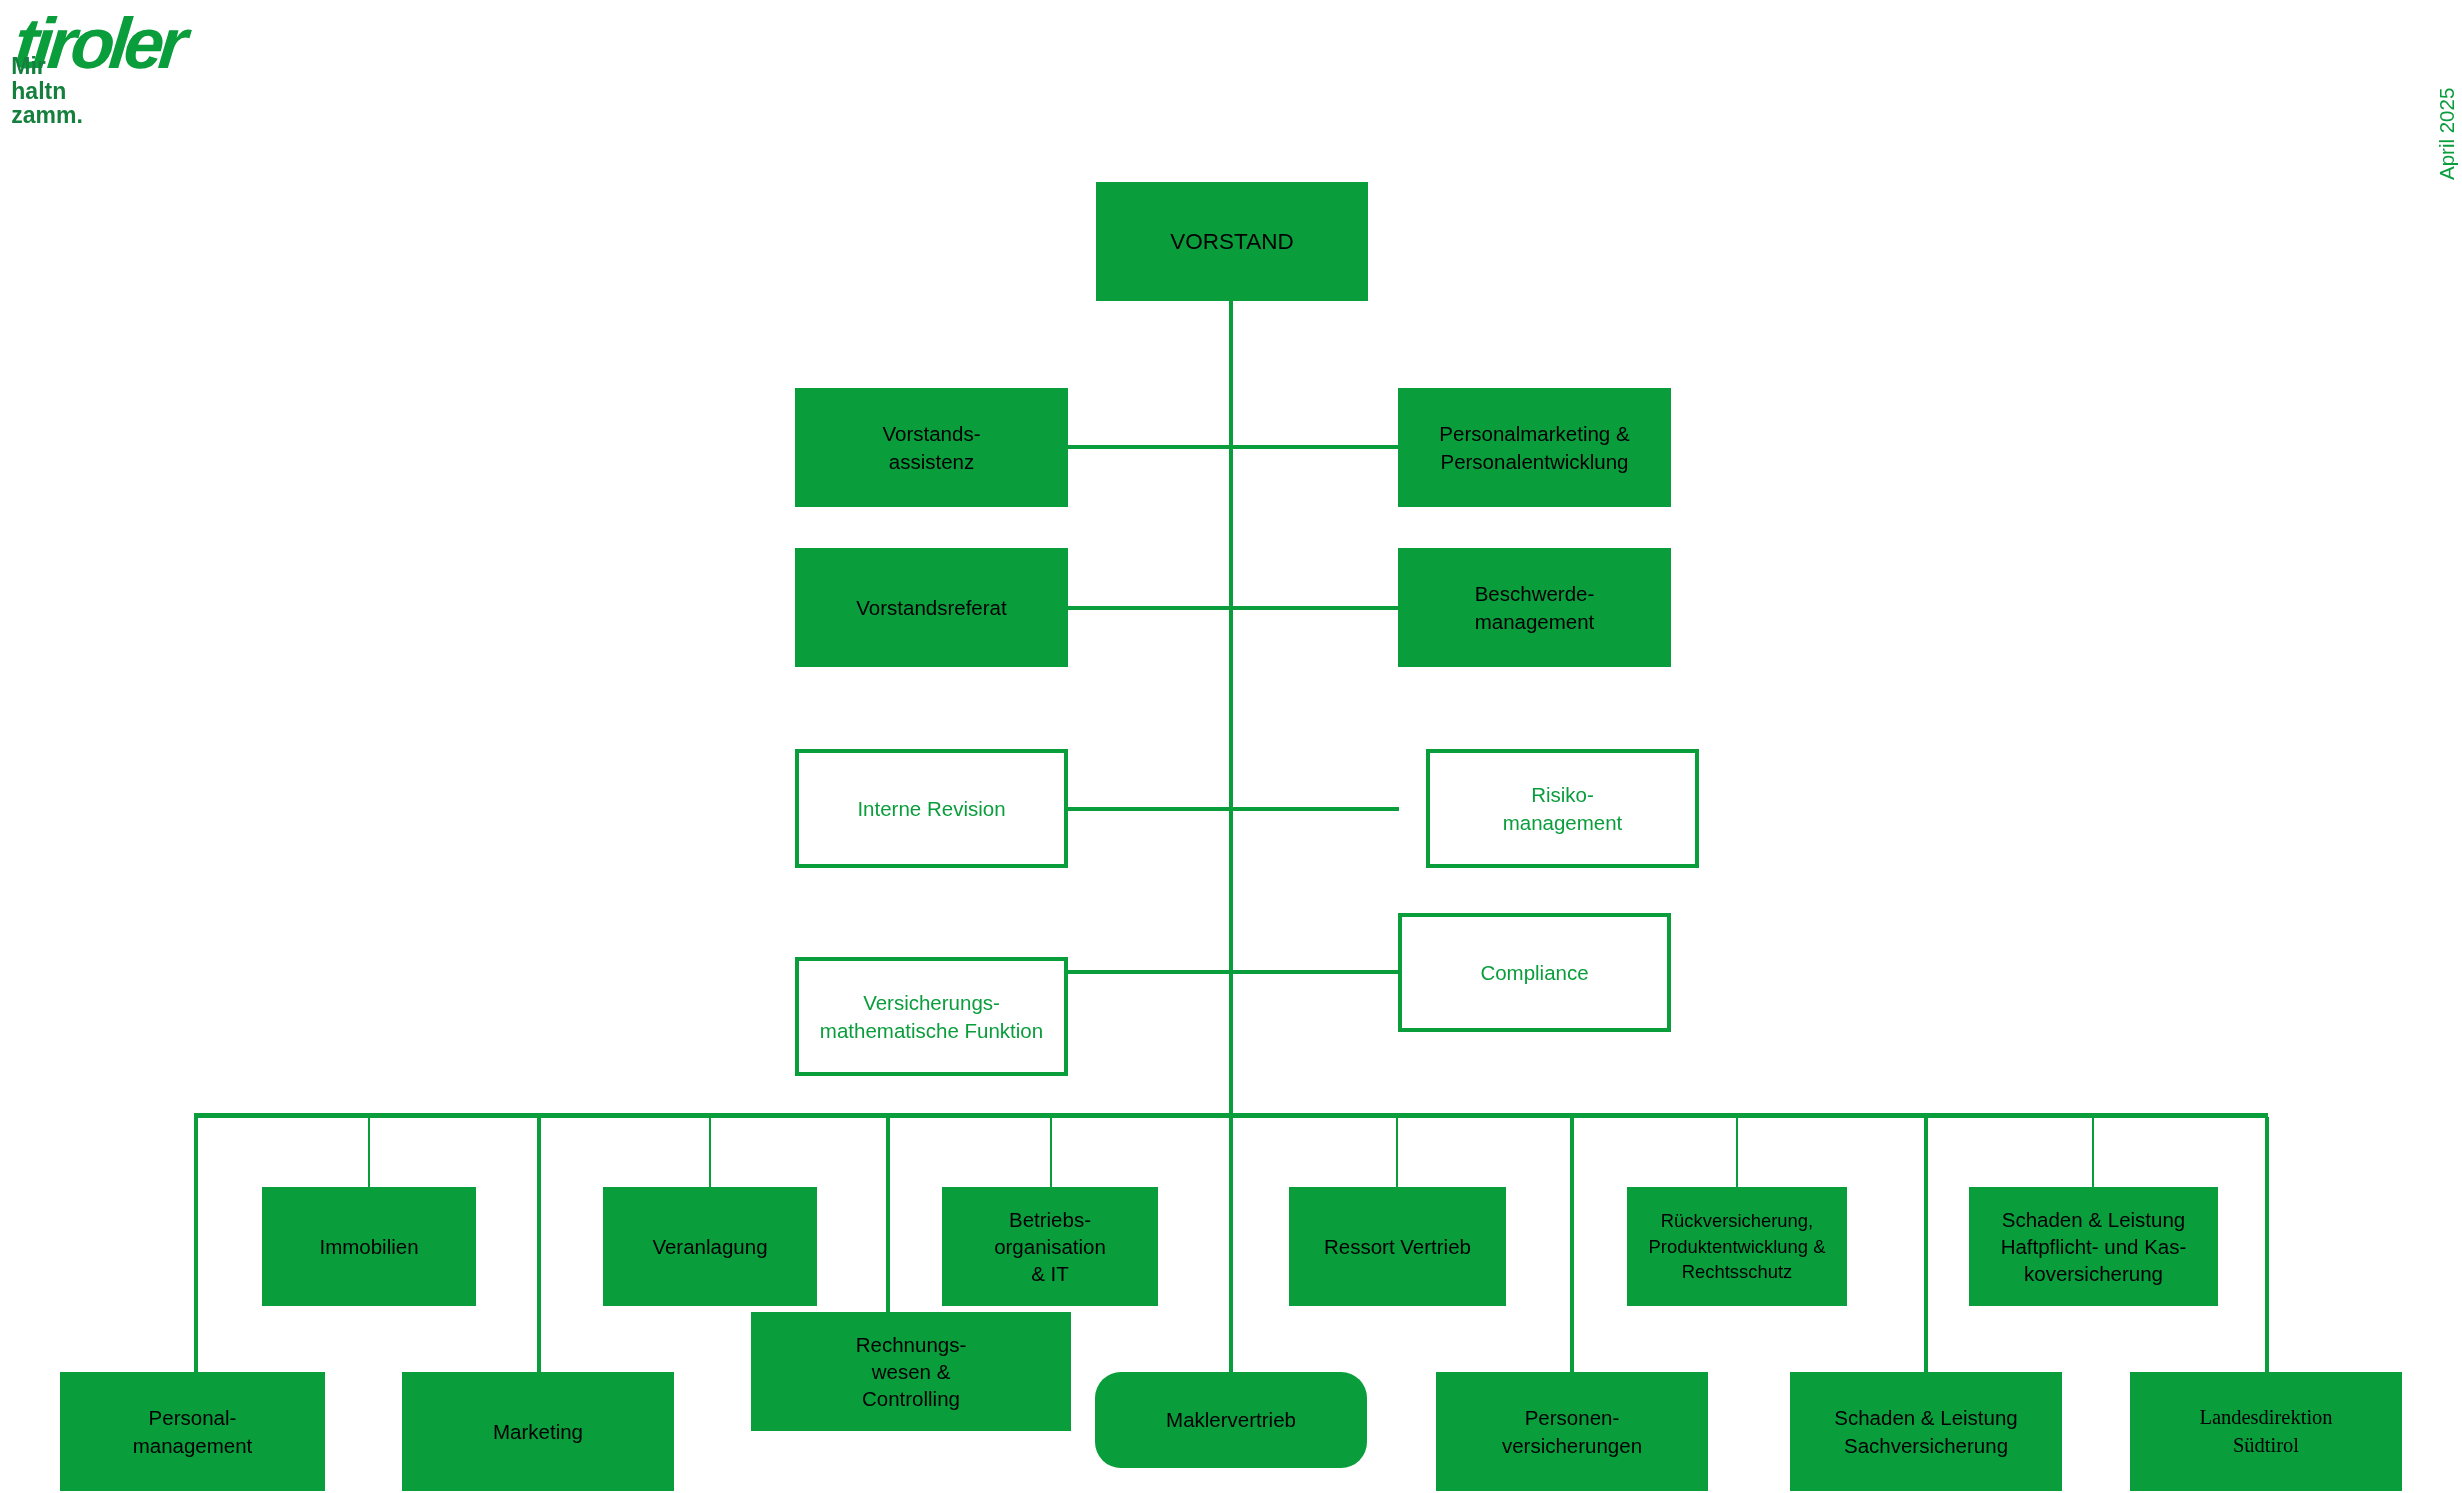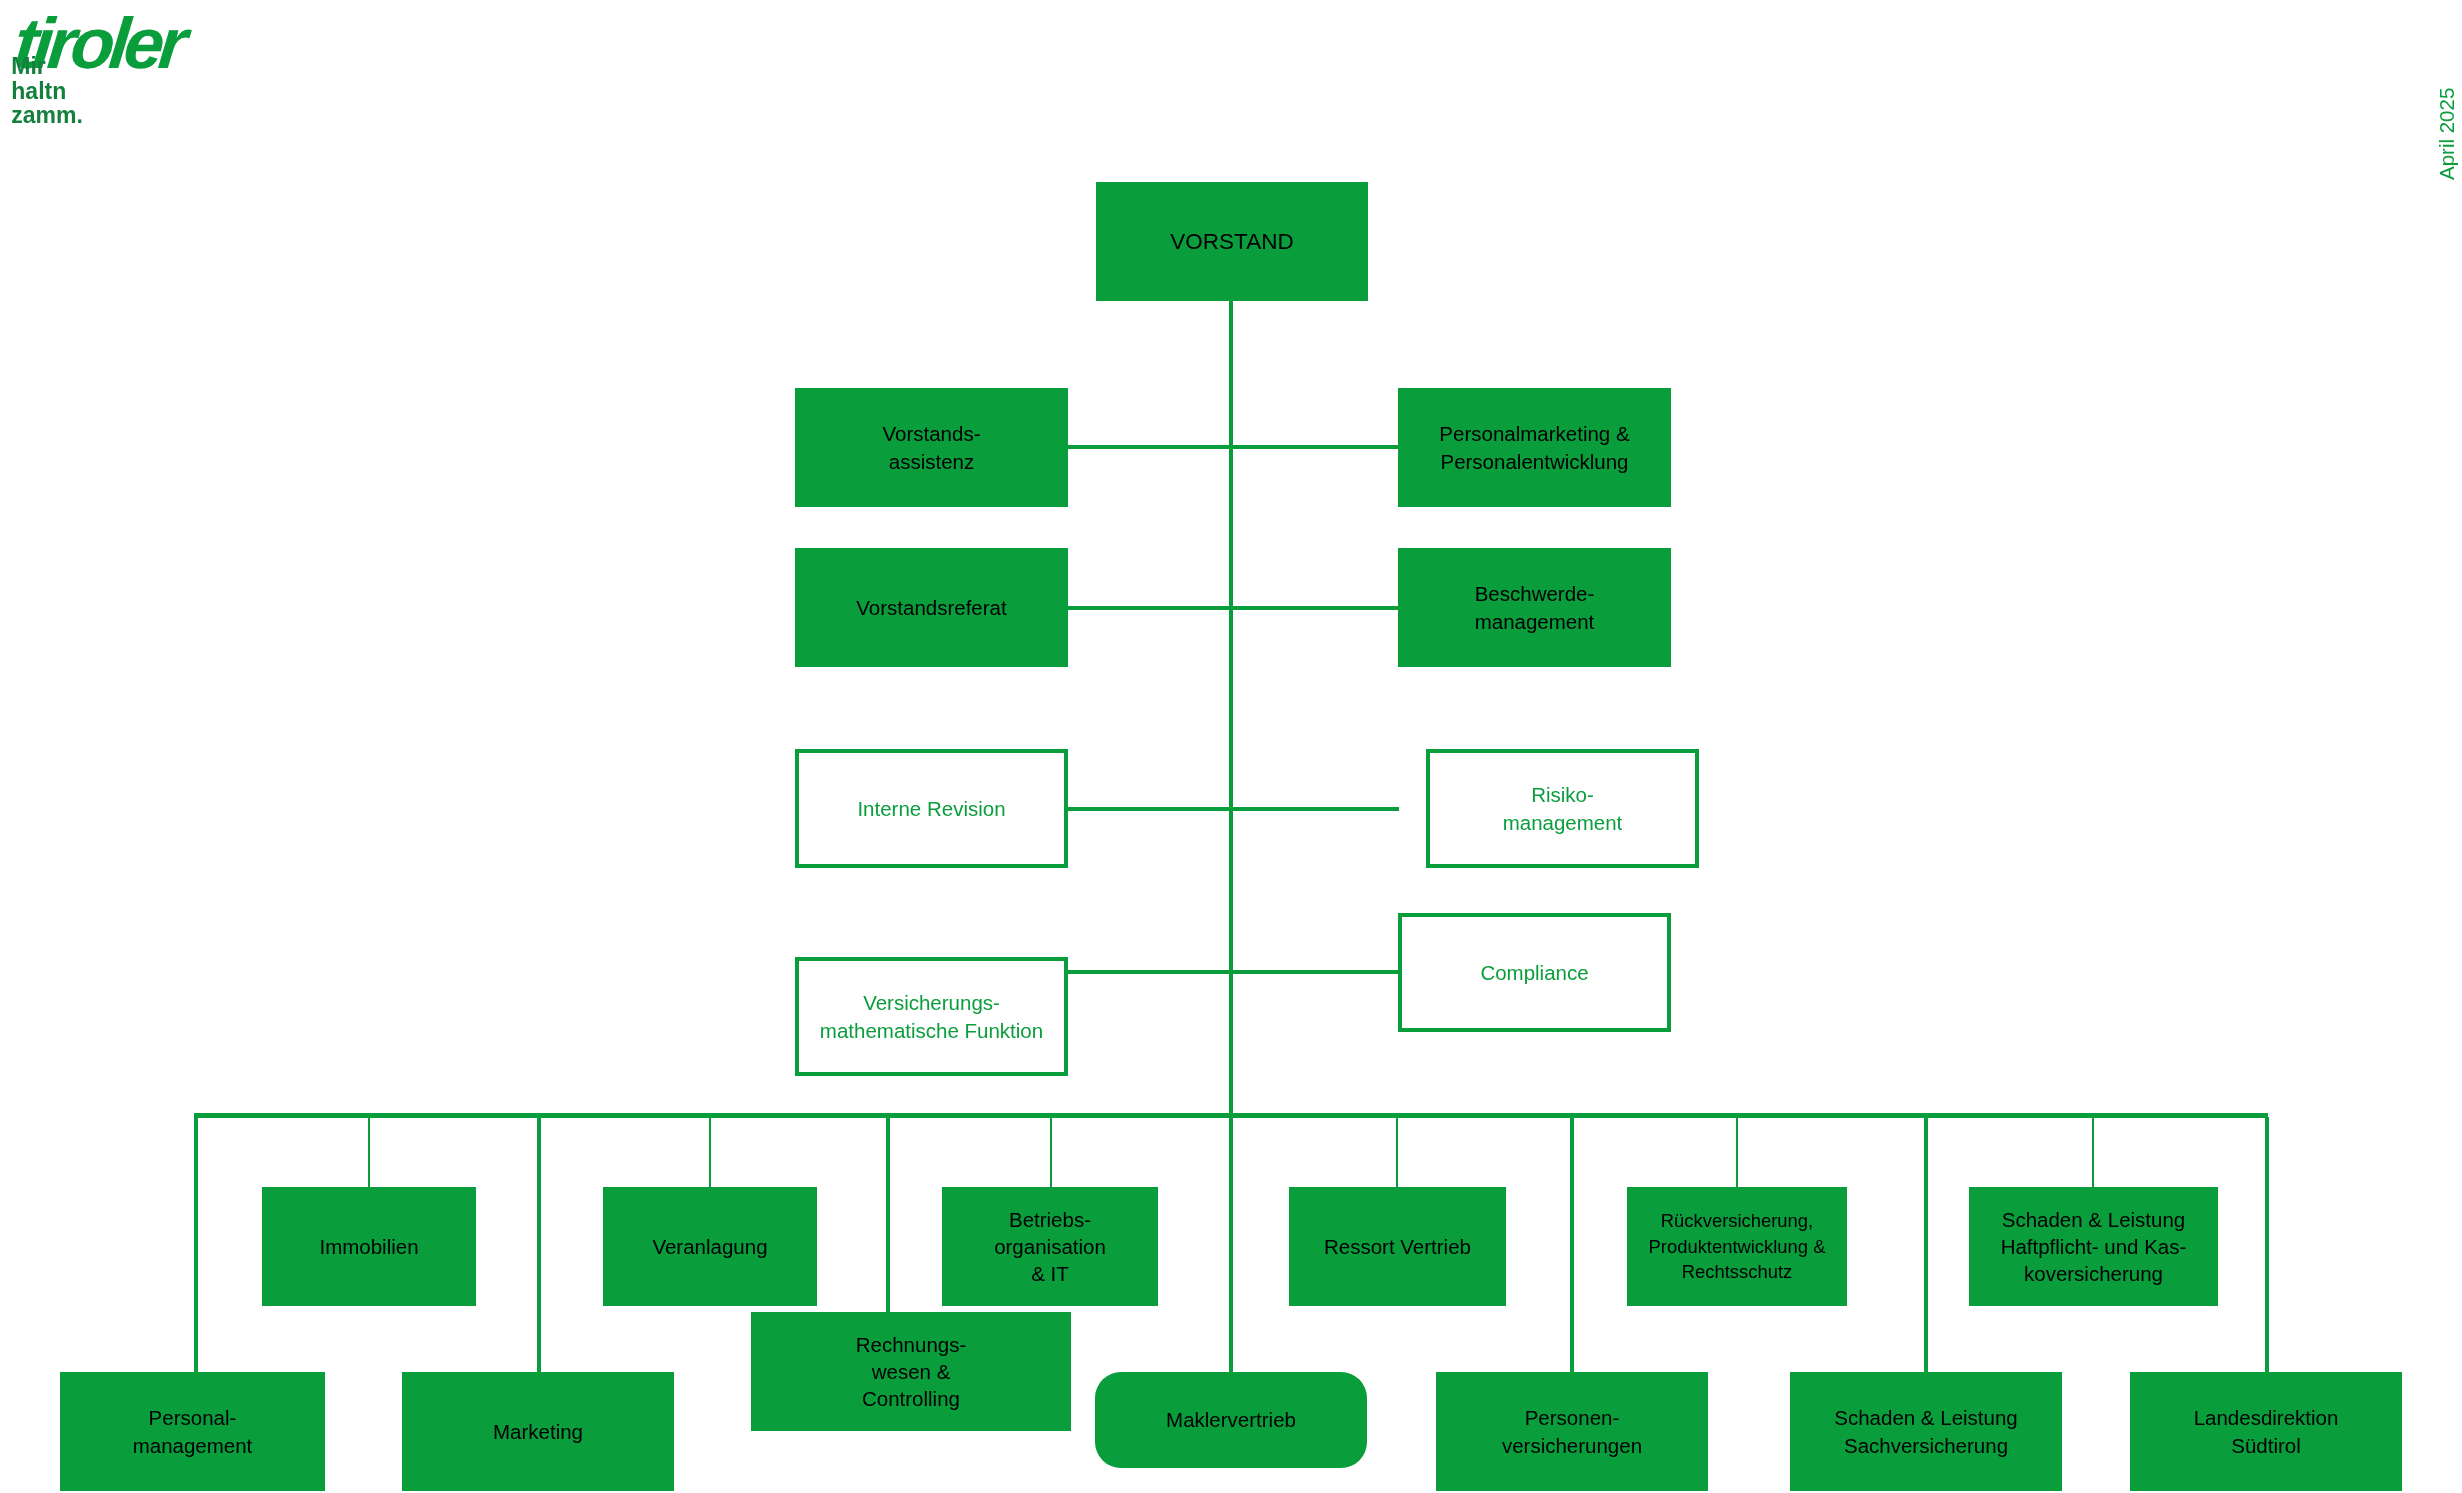--- a/index.html
+++ b/index.html
@@ -122,17 +122,17 @@
 management</div>
   <div class="node solid" style="left:402px;top:1372px;width:272px;height:119px;">Marketing</div>
   <div class="node solid" style="left:751px;top:1312px;width:320px;height:119px;">Rechnungs-
 wesen &amp;
 Controlling</div>
   <div class="node solid" style="left:1095px;top:1372px;width:272px;height:96px;border-radius:26px;">Maklervertrieb</div>
   <div class="node solid" style="left:1436px;top:1372px;width:272px;height:119px;">Personen-
 versicherungen</div>
   <div class="node solid" style="left:1790px;top:1372px;width:272px;height:119px;">Schaden &amp; Leistung
 Sachversicherung</div>
-  <div class="node solid" style="left:2130px;top:1372px;width:272px;height:119px;">Landesdirektion
+  <div class="node solid" style="left:2130px;top:1372px;width:272px;height:119px;font-family:Liberation Serif, serif;">Landesdirektion
 Südtirol</div>
 
 </div>
 
 
 </body></html>

